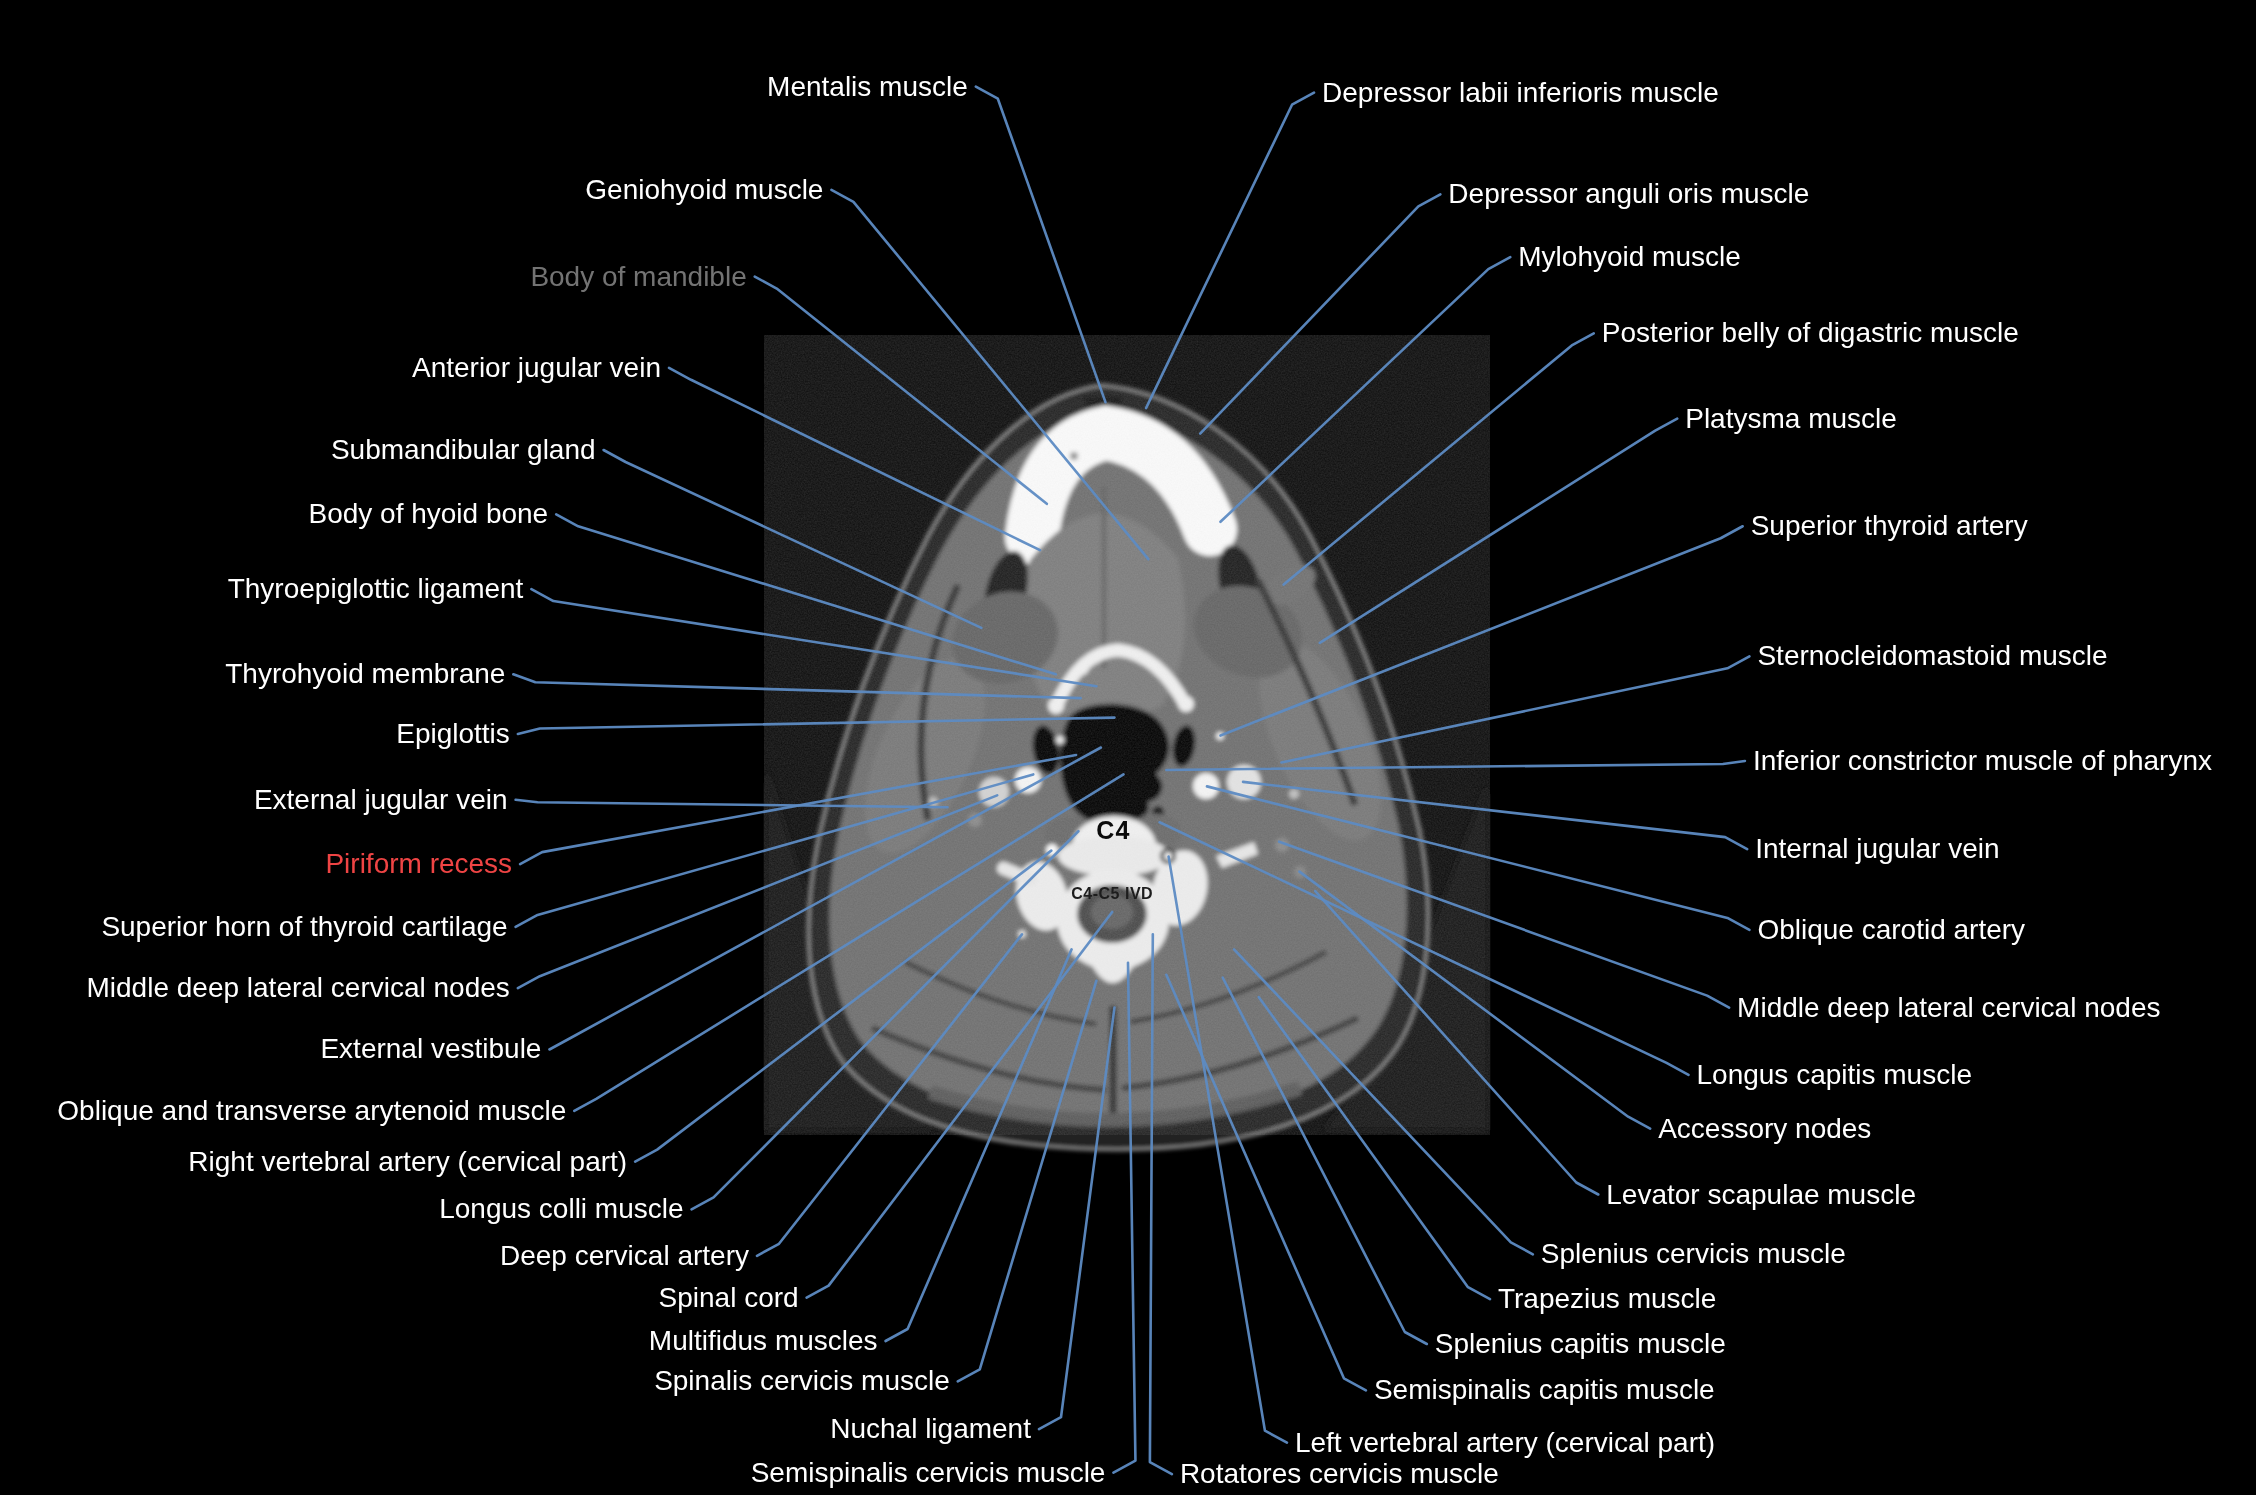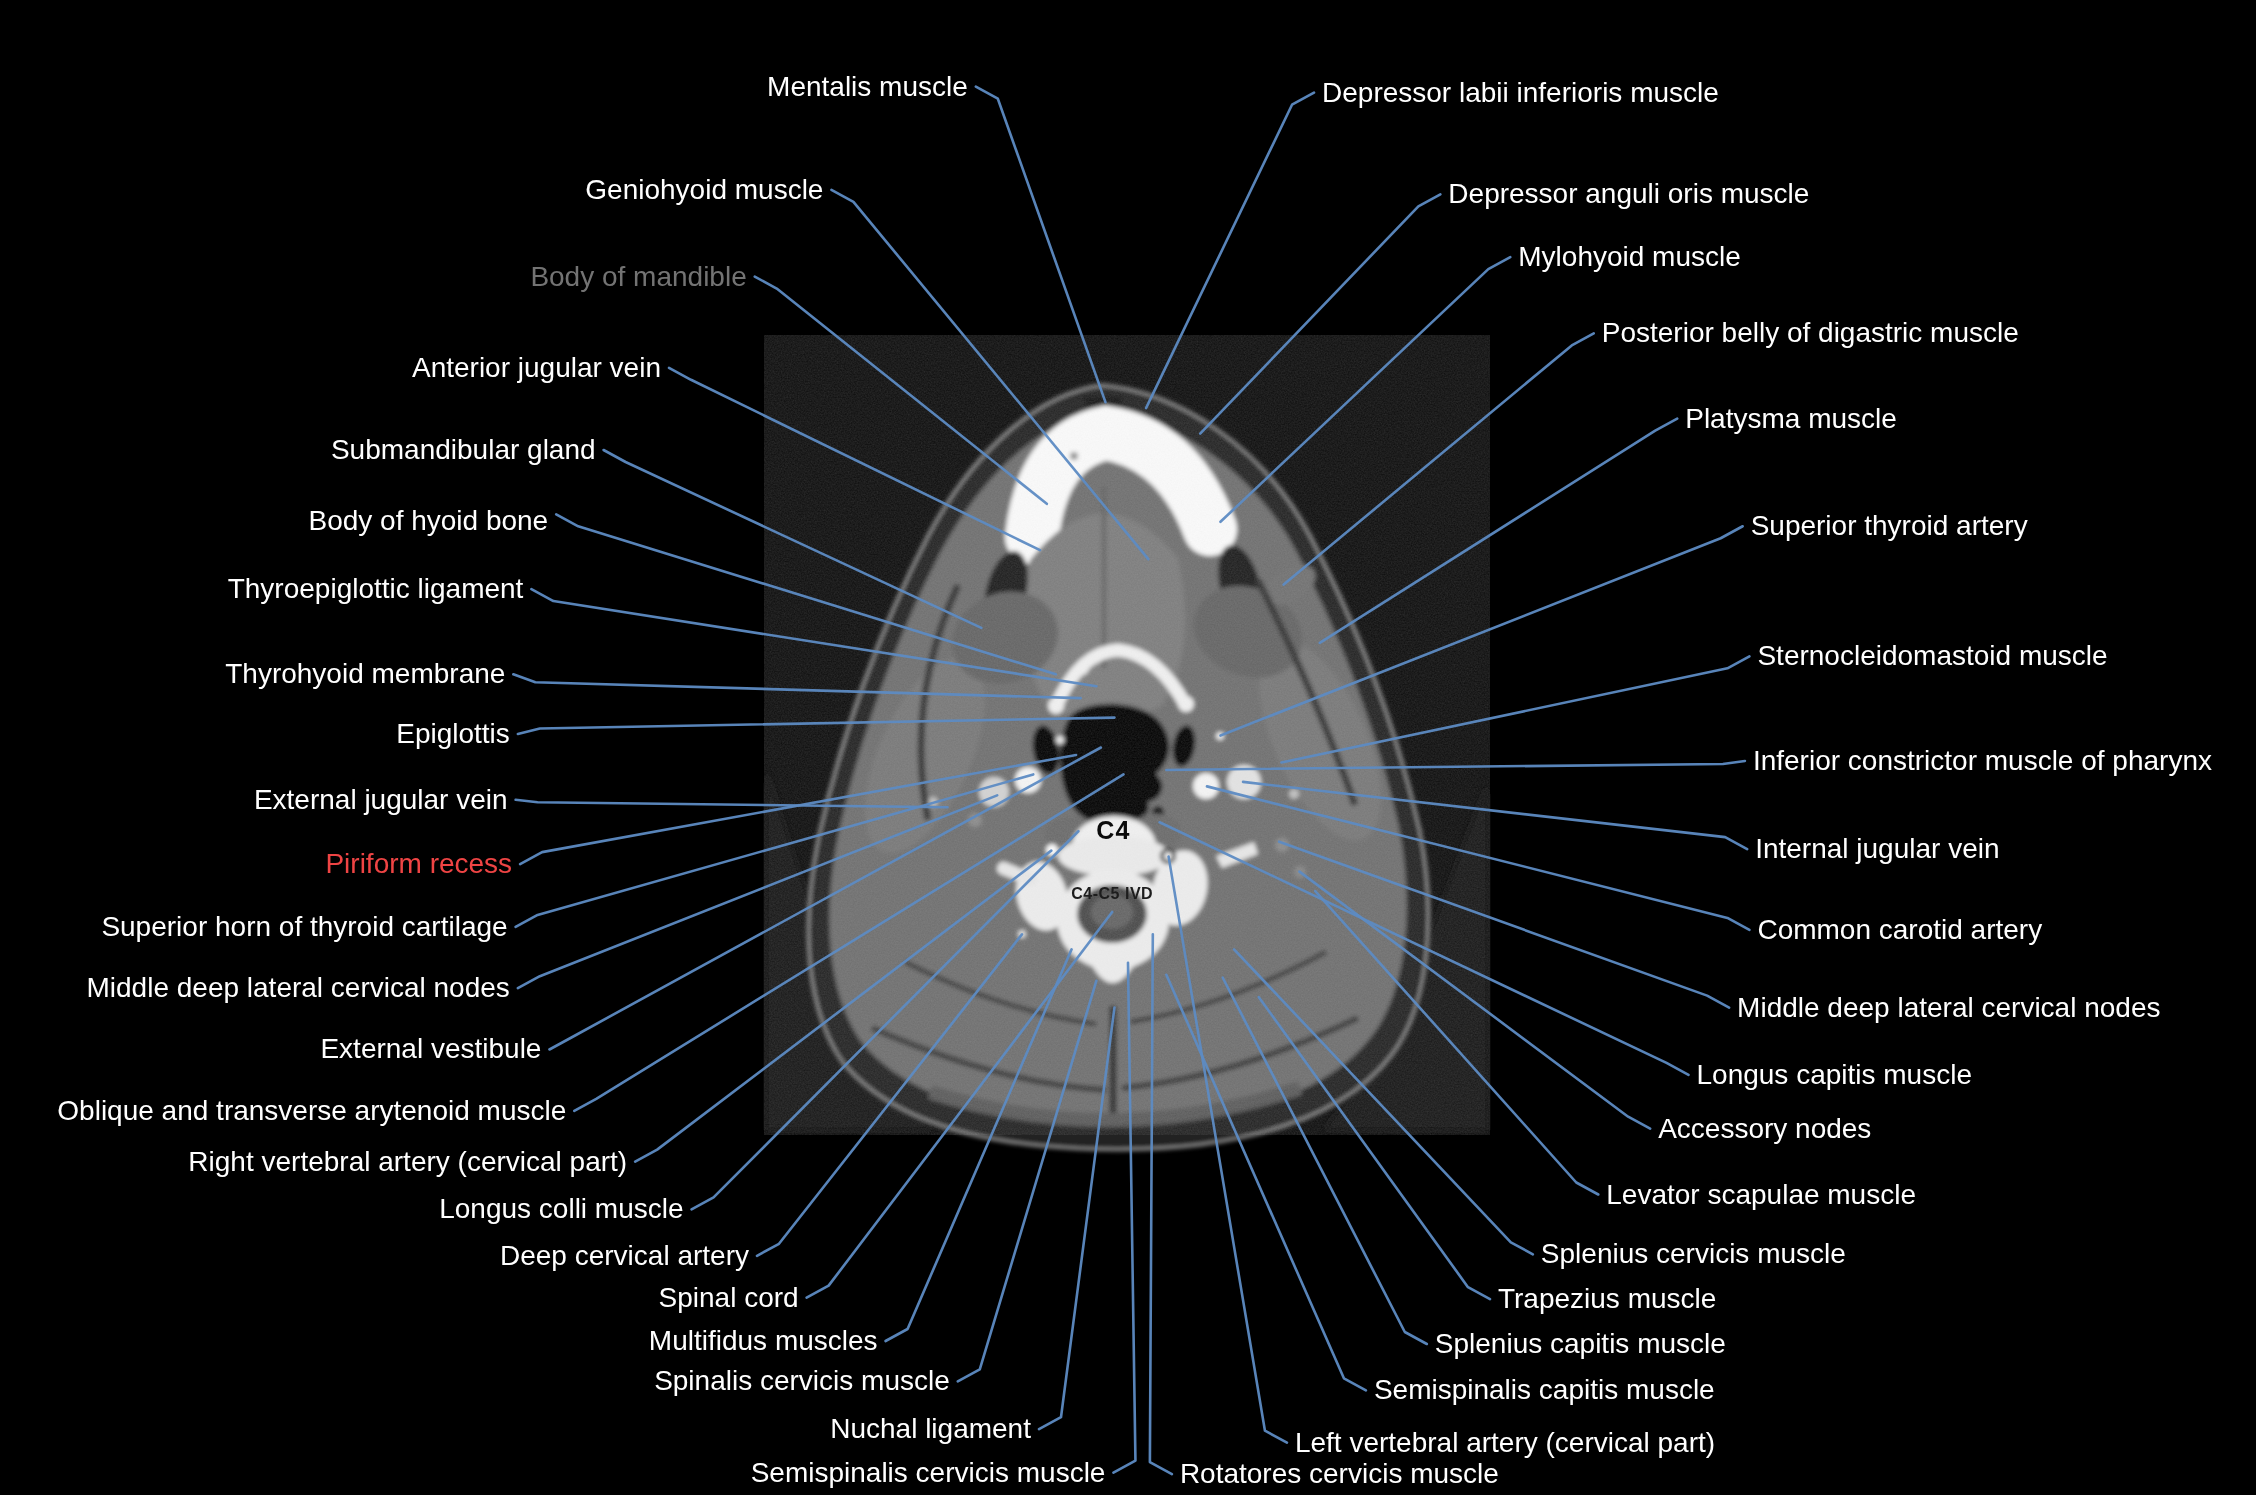--- a/index.html
+++ b/index.html
@@ -199,21 +199,21 @@
         <polyline points="1171.8880000000001,1474.07 1149.8880000000001,1462.07 1152.816,934.375"></polyline>
       </g>
   </svg>
 
   <div id="labels">
       <div class="label left" style="left: 42.9%; top: 5.8%; color: rgb(255, 255, 255);">Mentalis muscle</div>
       <div class="label left" style="left: 36.5%; top: 12.7%; color: rgb(255, 255, 255);">Geniohyoid muscle</div>
       <div class="label left" style="left: 33.1%; top: 18.5%; color: #737373;">Body of mandible</div>
       <div class="label left" style="left: 29.3%; top: 24.6%; color: rgb(255, 255, 255);">Anterior jugular vein</div>
       <div class="label left" style="left: 26.4%; top: 30.1%; color: rgb(255, 255, 255);">Submandibular gland</div>
-      <div class="label left" style="left: 24.3%; top: 34.4%; color: rgb(255, 255, 255); margin-top: 7px;">Body of hyoid bone</div>
+      <div class="label left" style="left: 24.3%; top: 34.4%; color: rgb(255, 255, 255);">Body of hyoid bone</div>
       <div class="label left" style="left: 23.2%; top: 39.4%; color: rgb(255, 255, 255);">Thyroepiglottic ligament</div>
       <div class="label left" style="left: 22.4%; top: 45.1%; color: rgb(255, 255, 255);">Thyrohyoid membrane</div>
       <div class="label left" style="left: 22.6%; top: 49.1%; color: rgb(255, 255, 255);">Epiglottis</div>
       <div class="label left" style="left: 22.5%; top: 53.5%; color: rgb(255, 255, 255);">External jugular vein</div>
       <div class="label left" style="left: 22.7%; top: 57.8%; color: #ef4444;">Piriform recess</div>
       <div class="label left" style="left: 22.5%; top: 62%; color: rgb(255, 255, 255);">Superior horn of thyroid cartilage</div>
       <div class="label left" style="left: 22.6%; top: 66.1%; color: rgb(255, 255, 255);">Middle deep lateral cervical nodes</div>
       <div class="label left" style="left: 24%; top: 70.2%; color: rgb(255, 255, 255);">External vestibule</div>
       <div class="label left" style="left: 25.1%; top: 74.3%; color: rgb(255, 255, 255);">Oblique and transverse arytenoid muscle</div>
       <div class="label left" style="left: 27.8%; top: 77.7%; color: rgb(255, 255, 255);">Right vertebral artery (cervical part)</div>
@@ -226,21 +226,21 @@
       <div class="label left" style="left: 49%; top: 98.5%; color: rgb(255, 255, 255);">Semispinalis cervicis muscle</div>
       <div class="label right" style="left: 58.6%; top: 6.2%; color: rgb(255, 255, 255);">Depressor labii inferioris muscle</div>
       <div class="label right" style="left: 64.2%; top: 13%; color: rgb(255, 255, 255); text-align: right;">Depressor anguli oris muscle</div>
       <div class="label right" style="left: 67.3%; top: 17.2%; color: rgb(255, 255, 255);">Mylohyoid muscle</div>
       <div class="label right" style="left: 71%; top: 22.3%; color: rgb(255, 255, 255);">Posterior belly of digastric muscle</div>
       <div class="label right" style="left: 74.7%; top: 28%; color: rgb(255, 255, 255);">Platysma muscle</div>
       <div class="label right" style="left: 77.6%; top: 35.2%; color: rgb(255, 255, 255);">Superior thyroid artery</div>
       <div class="label right" style="left: 77.9%; top: 43.9%; color: rgb(255, 255, 255);">Sternocleidomastoid muscle</div>
       <div class="label right" style="left: 77.7%; top: 50.9%; color: rgb(255, 255, 255);">Inferior constrictor muscle of pharynx</div>
       <div class="label right" style="left: 77.8%; top: 56.8%; color: rgb(255, 255, 255);">Internal jugular vein</div>
-      <div class="label right" style="left: 77.9%; top: 62.2%; color: rgb(255, 255, 255);">Common carotid artery</div>
+      <div class="label right" style="left: 77.9%; top: 62.2%; color: rgb(255, 255, 255);">Oblique carotid artery</div>
       <div class="label right" style="left: 77%; top: 67.4%; color: rgb(255, 255, 255);">Middle deep lateral cervical nodes</div>
       <div class="label right" style="left: 75.2%; top: 71.9%; color: rgb(255, 255, 255);">Longus capitis muscle</div>
       <div class="label right" style="left: 73.5%; top: 75.5%; color: rgb(255, 255, 255);">Accessory nodes</div>
       <div class="label right" style="left: 71.2%; top: 79.9%; color: rgb(255, 255, 255);">Levator scapulae muscle</div>
       <div class="label right" style="left: 68.3%; top: 83.9%; color: rgb(255, 255, 255);">Splenius cervicis muscle</div>
       <div class="label right" style="left: 66.4%; top: 86.9%; color: rgb(255, 255, 255);">Trapezius muscle</div>
       <div class="label right" style="left: 63.6%; top: 89.9%; color: rgb(255, 255, 255);">Splenius capitis muscle</div>
       <div class="label right" style="left: 60.9%; top: 93%; color: rgb(255, 255, 255);">Semispinalis capitis muscle</div>
       <div class="label right" style="left: 57.4%; top: 96.5%; color: rgb(255, 255, 255);">Left vertebral artery (cervical part)</div>
       <div class="label right" style="left: 52.3%; top: 98.6%; color: rgb(255, 255, 255);">Rotatores cervicis muscle</div>

